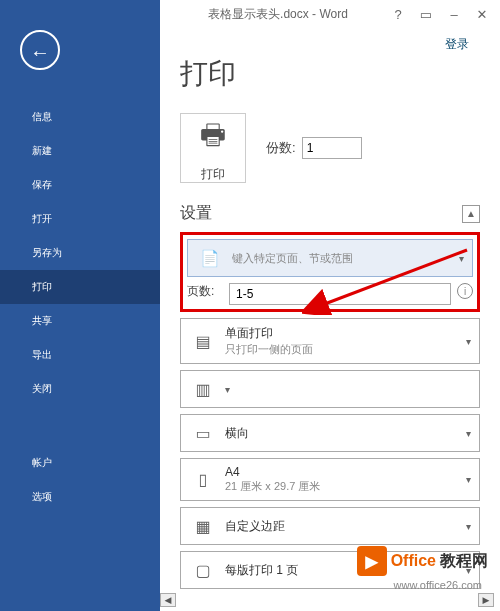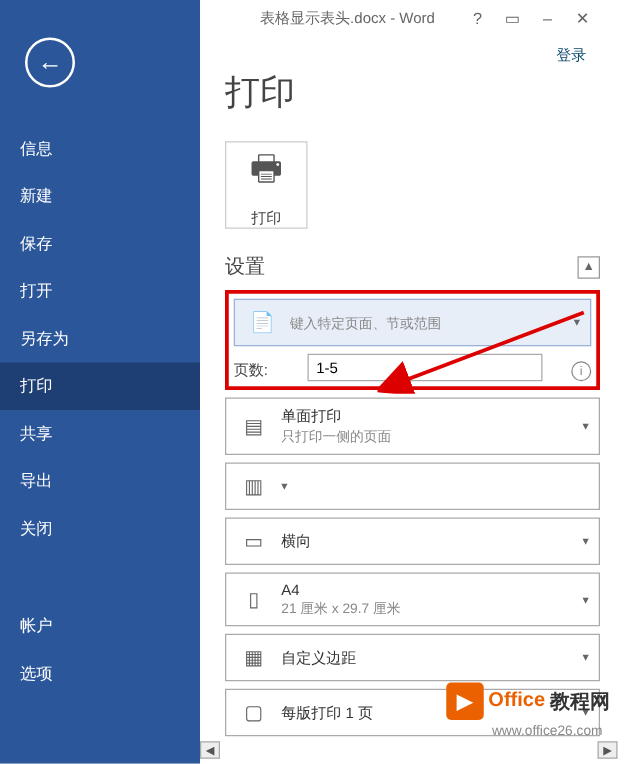--- a/index.html
+++ b/index.html
@@ -1,27 +1,27 @@
 <!DOCTYPE html>
 <html><head>
   <meta charset="utf-8">
   <style>
     * { margin: 0; padding: 0; box-sizing: border-box; font-family: "Microsoft YaHei", sans-serif; }
     body { width: 500px; height: 611px; background: #fff; overflow: hidden; position: relative; }
     .container { display: flex; height: 100%; }
-    .titlebar { position: absolute; top: 0; left: 0; right: 0; height: 28px; display: flex; align-items: center; justify-content: center; padding: 0 24px; z-index: 10; }
+    .titlebar { position: absolute; top: 0; left: 0; right: 0; height: 28px; display: flex; align-items: center; justify-content: center; padding: 0 8px; z-index: 10; }
     .titlebar-left { width: 160px; }
     .titlebar-center { color: #666; font-size: 12px; text-align: center; flex: 1; }
     .titlebar-right { display: flex; gap: 8px; }
     .win-btn { width: 20px; height: 20px; display: flex; align-items: center; justify-content: center; color: #666; font-size: 13px; cursor: pointer; }
     .login-link { position: absolute; top: 36px; right: 31px; color: #0c4a6e; font-size: 12px; }
     .sidebar { width: 160px; background: #2b579a; height: 100%; padding-top: 20px; color: #fff; }
     .back-btn { width: 40px; height: 40px; border: 2px solid #fff; border-radius: 50%; margin: 10px 0 30px 20px; display: flex; align-items: center; justify-content: center; cursor: pointer; }
     .back-arrow { font-size: 20px; color: #fff; }
-    .nav-item { padding: 10px 16px; font-size: 13px; cursor: pointer; }
+    .nav-item { padding: 10px 32px; font-size: 10px; cursor: pointer; }
     .nav-item.active { background: #1e3f73; }
     .nav-spacer { height: 40px; }
     .main { flex: 1; padding: 55px 20px 20px 20px; overflow: hidden; position: relative; }
     .page-title { font-size: 28px; color: #444; margin-bottom: 20px; }
     .print-row { display: flex; align-items: center; gap: 20px; margin-bottom: 20px; }
     .print-btn { width: 66px; height: 70px; border: 1px solid #ccc; display: flex; flex-direction: column; align-items: center; justify-content: center; cursor: pointer; }
     .printer-icon { font-size: 28px; color: #555; }
     .print-label { font-size: 12px; color: #444; margin-top: 4px; }
     .copies-row { display: flex; align-items: center; gap: 6px; }
     .copies-label { font-size: 13px; color: #444; }
@@ -30,21 +30,21 @@
     .settings-title { font-size: 16px; color: #444; }
     .scroll-btn { width: 18px; height: 18px; border: 1px solid #999; display: flex; align-items: center; justify-content: center; font-size: 10px; color: #666; cursor: pointer; }
     .highlight-box { border: 3px solid #d00; padding: 4px; margin-bottom: 6px; position: relative; }
     .setting-item { border: 1px solid #aaa; padding: 6px 8px; display: flex; align-items: center; gap: 8px; margin-bottom: 6px; cursor: pointer; background: #fff; }
     .setting-item.selected { background: #e8eef7; border-color: #99b4d8; }
     .setting-icon { width: 28px; height: 24px; display: flex; align-items: center; justify-content: center; font-size: 16px; color: #666; flex-shrink: 0; }
     .setting-text { flex: 1; }
     .setting-title { font-size: 12px; color: #333; }
     .setting-sub { font-size: 11px; color: #888; }
     .setting-arrow { font-size: 10px; color: #666; }
-    .pages-row { display: flex; align-items: flex-end; gap: 23px; margin-top: 6px; }
+    .pages-row { display: flex; align-items: flex-start; gap: 6px; margin-top: 6px; }
     .pages-label { font-size: 12px; color: #444; width: 36px; }
     .pages-input { flex: 1; height: 22px; border: 1px solid #aaa; padding: 0 6px; font-size: 12px; }
     .info-icon { width: 16px; height: 16px; border: 1px solid #888; border-radius: 50%; display: flex; align-items: center; justify-content: center; font-size: 10px; color: #888; }
     .settings-list { position: relative; }
     .arrow-annotation { position: absolute; top: 245px; right: 28px; width: 170px; height: 70px; pointer-events: none; z-index: 5; }
     .watermark { position: absolute; bottom: 35px; right: 12px; display: flex; align-items: center; gap: 4px; z-index: 6; }
     .wm-icon { width: 30px; height: 30px; background: #eb6100; border-radius: 4px; display: flex; align-items: center; justify-content: center; color: #fff; font-size: 16px; font-weight: bold; }
     .wm-text1 { color: #eb6100; font-size: 16px; font-weight: bold; }
     .wm-text2 { color: #333; font-size: 16px; font-weight: bold; }
     .wm-url { position: absolute; bottom: 20px; right: 18px; font-size: 11px; color: #888; z-index: 6; }
@@ -86,20 +86,24 @@
     <div class="nav-item">选项</div>
   </div>
 
   <div class="main">
     <div class="page-title">打印</div>
 
     <div class="print-row">
       <div class="print-btn">
         <span class="printer-icon">🖶</span>
         <span class="print-label">打印</span>
+      </div>
+      <div class="copies-row">
+        <span class="copies-label">份数:</span>
+        <input class="copies-input" value="1" style="">
       </div>
     </div>
 
     <div class="settings-header">
       <span class="settings-title">设置</span>
       <span class="scroll-btn">▲</span>
     </div>
 
     <div class="settings-list">
       <div class="highlight-box">

